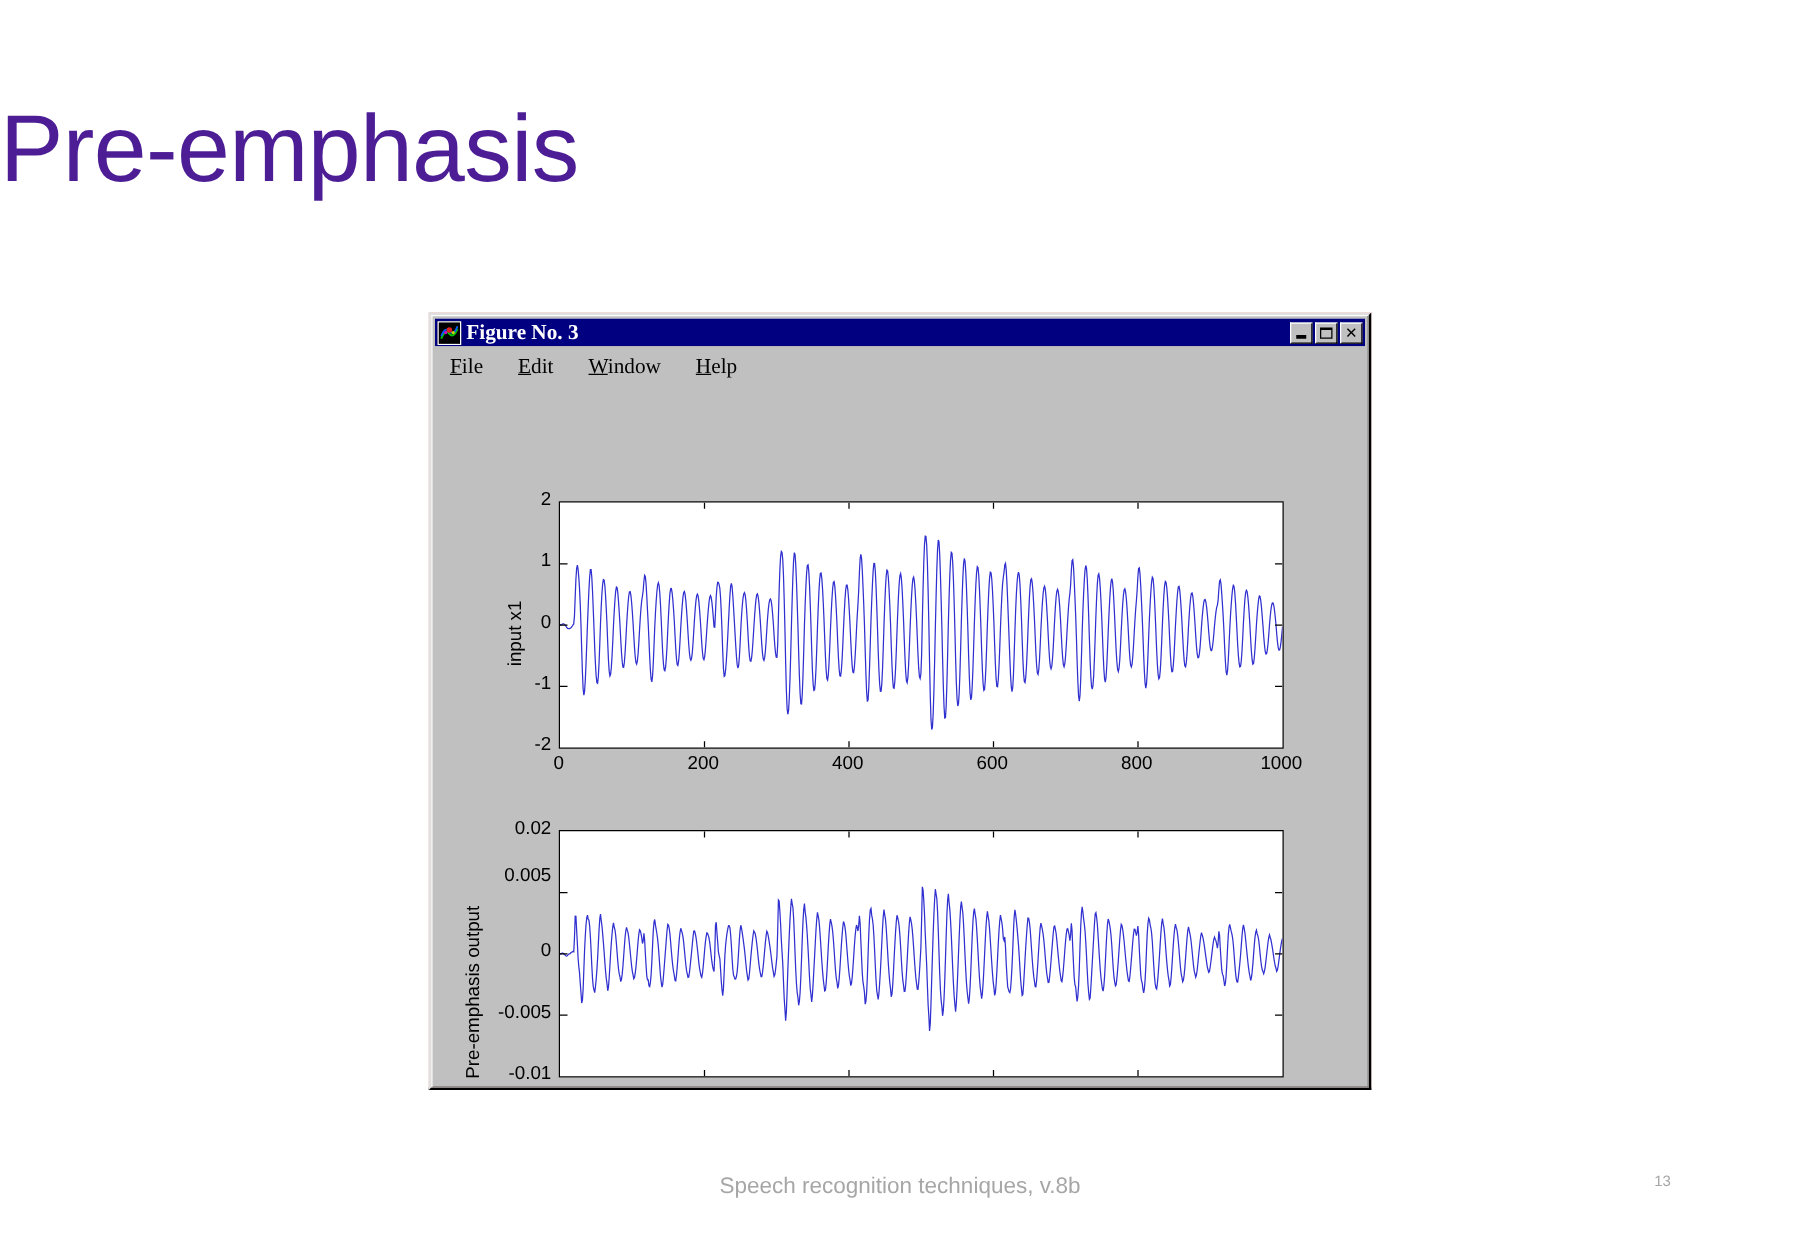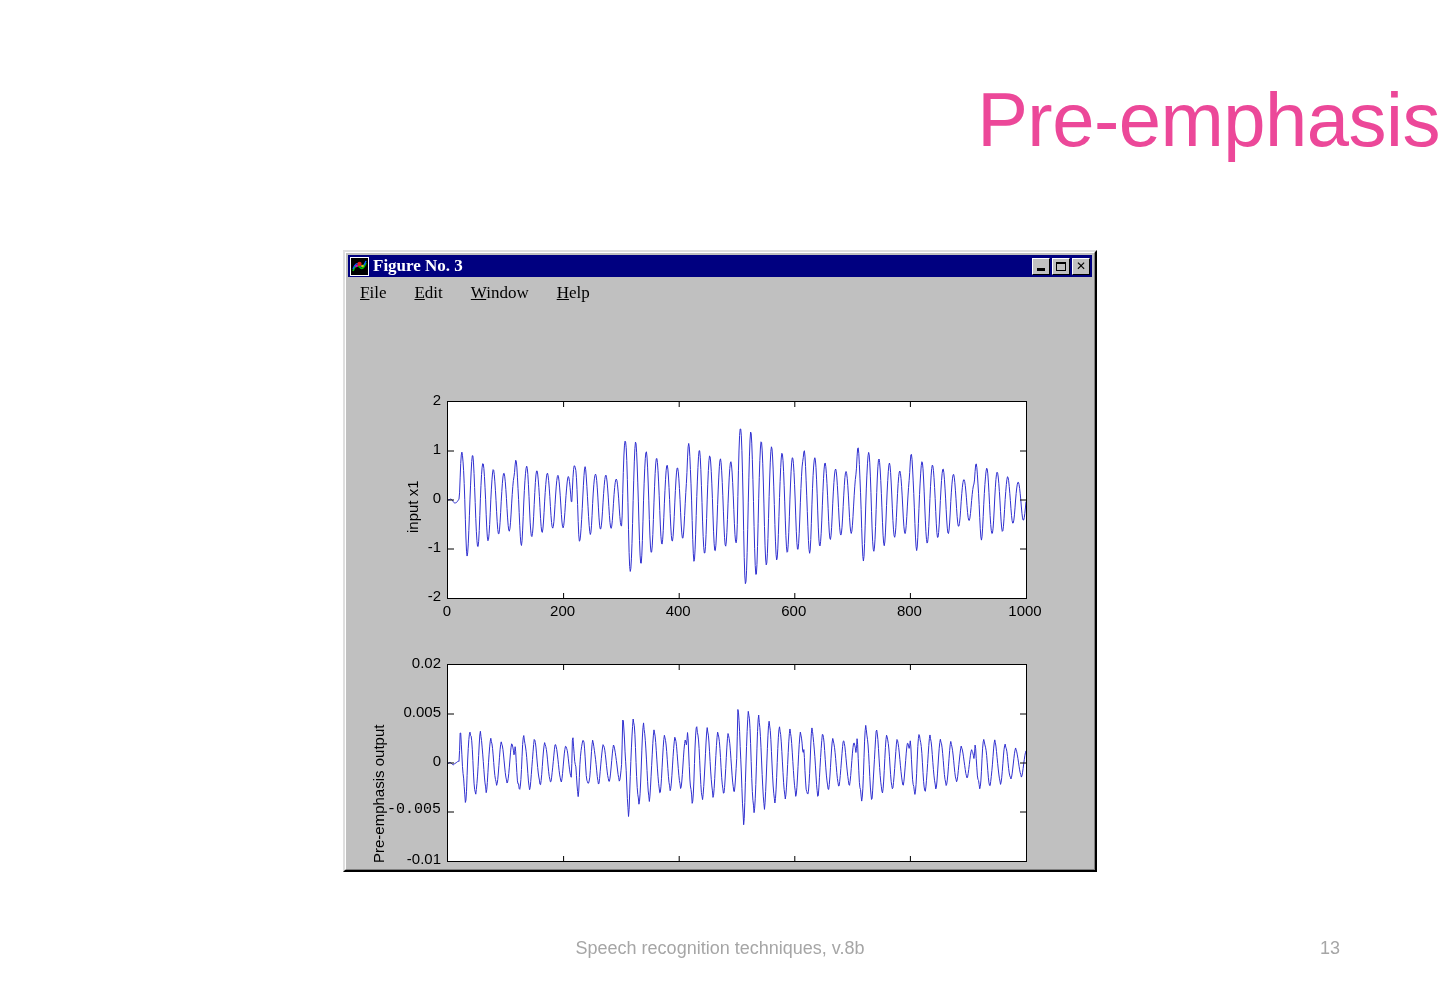--- a/index.html
+++ b/index.html
@@ -2,22 +2,22 @@
 <html><head>
 <meta charset="utf-8">
 <style>
   html,body{margin:0;padding:0;}
   body{
     width:1440px;height:998px;background:#ffffff;
     font-family:"Liberation Sans",sans-serif;
     position:relative;overflow:hidden;
   }
   .slide-title{
-    position:absolute;left:0;top:76px;width:1440px;text-align:right;
-    font-size:76px;font-weight:400;color:#ec4899;
+    position:absolute;left:0;top:76px;width:1440px;text-align:left;
+    font-size:76px;font-weight:400;color:#4c1d95;
     font-family:"Liberation Sans",sans-serif;letter-spacing:-0.5px;
   }
   
   .fig-window{
     position:absolute;left:343px;top:250px;width:754px;height:622px;
     background:#fca5a5;
     border-top:2px solid #dfdfdf;border-left:2px solid #dfdfdf;
     border-right:2px solid #000000;border-bottom:2px solid #000000;
     box-sizing:border-box;
   }
@@ -88,21 +88,21 @@
   .xtick{
     position:absolute;color:#000000;font-family:"Liberation Sans",sans-serif;
     font-size:15px;text-align:center;white-space:nowrap;
   }
   .footer-note{
     position:absolute;left:0;top:938px;width:1440px;text-align:center;
     font-size:18px;color:#a6a6a6;font-family:"Liberation Sans",sans-serif;
   }
   .footer-page{
     position:absolute;left:1280px;top:938px;width:100px;text-align:center;
-    font-size:18px;color:#a6a6a6;font-family:"Liberation Sans",sans-serif;
+    font-size:12px;color:#a6a6a6;font-family:"Liberation Sans",sans-serif;
   }
 </style>
 </head>
 <body>
 
 <div class="slide-title">Pre-emphasis</div>
 
 <div class="fig-window">
  <div class="fig-window-inner">
 
@@ -198,23 +198,23 @@
           <div class="ytick" style="left: 25px; top: 186px; width: 68px;">0</div>
           <div class="ytick" style="left: 25px; top: 137px; width: 68px;">1</div>
           <div class="ytick" style="left: 25px; top: 88px; width: 68px;">2</div>
           <div class="xtick" style="left: 59px; top: 562px; width: 80px;">0</div>
           <div class="xtick" style="left: 174.6px; top: 562px; width: 80px;">200</div>
           <div class="xtick" style="left: 290.2px; top: 562px; width: 80px;">400</div>
           <div class="xtick" style="left: 405.8px; top: 562px; width: 80px;">600</div>
           <div class="xtick" style="left: 521.4px; top: 562px; width: 80px;">800</div>
           <div class="xtick" style="left: 637px; top: 562px; width: 80px;">1000</div>
           <div class="ytick" style="left: 25px; top: 547px; width: 68px;">-0.01</div>
-          <div class="ytick" style="left: 25px; top: 498px; width: 68px; font-family: Liberation Mono, monospace;">-0.005</div>
+          <div class="ytick" style="left: 25px; top: 498px; width: 68px;">-0.005</div>
           <div class="ytick" style="left: 25px; top: 449px; width: 68px;">0</div>
-          <div class="ytick" style="left: 25px; top: 400px; width: 68px; text-align: right;">0.005</div>
+          <div class="ytick" style="left: 25px; top: 389px; width: 68px; text-align: right;">0.005</div>
           <div class="ytick" style="left: 25px; top: 351px; width: 68px;">0.02</div>
         </div>
   </div>
 
  </div>
 </div>
 
 <div class="footer-note">Speech recognition techniques, v.8b</div>
 <div class="footer-page">13</div>
 

